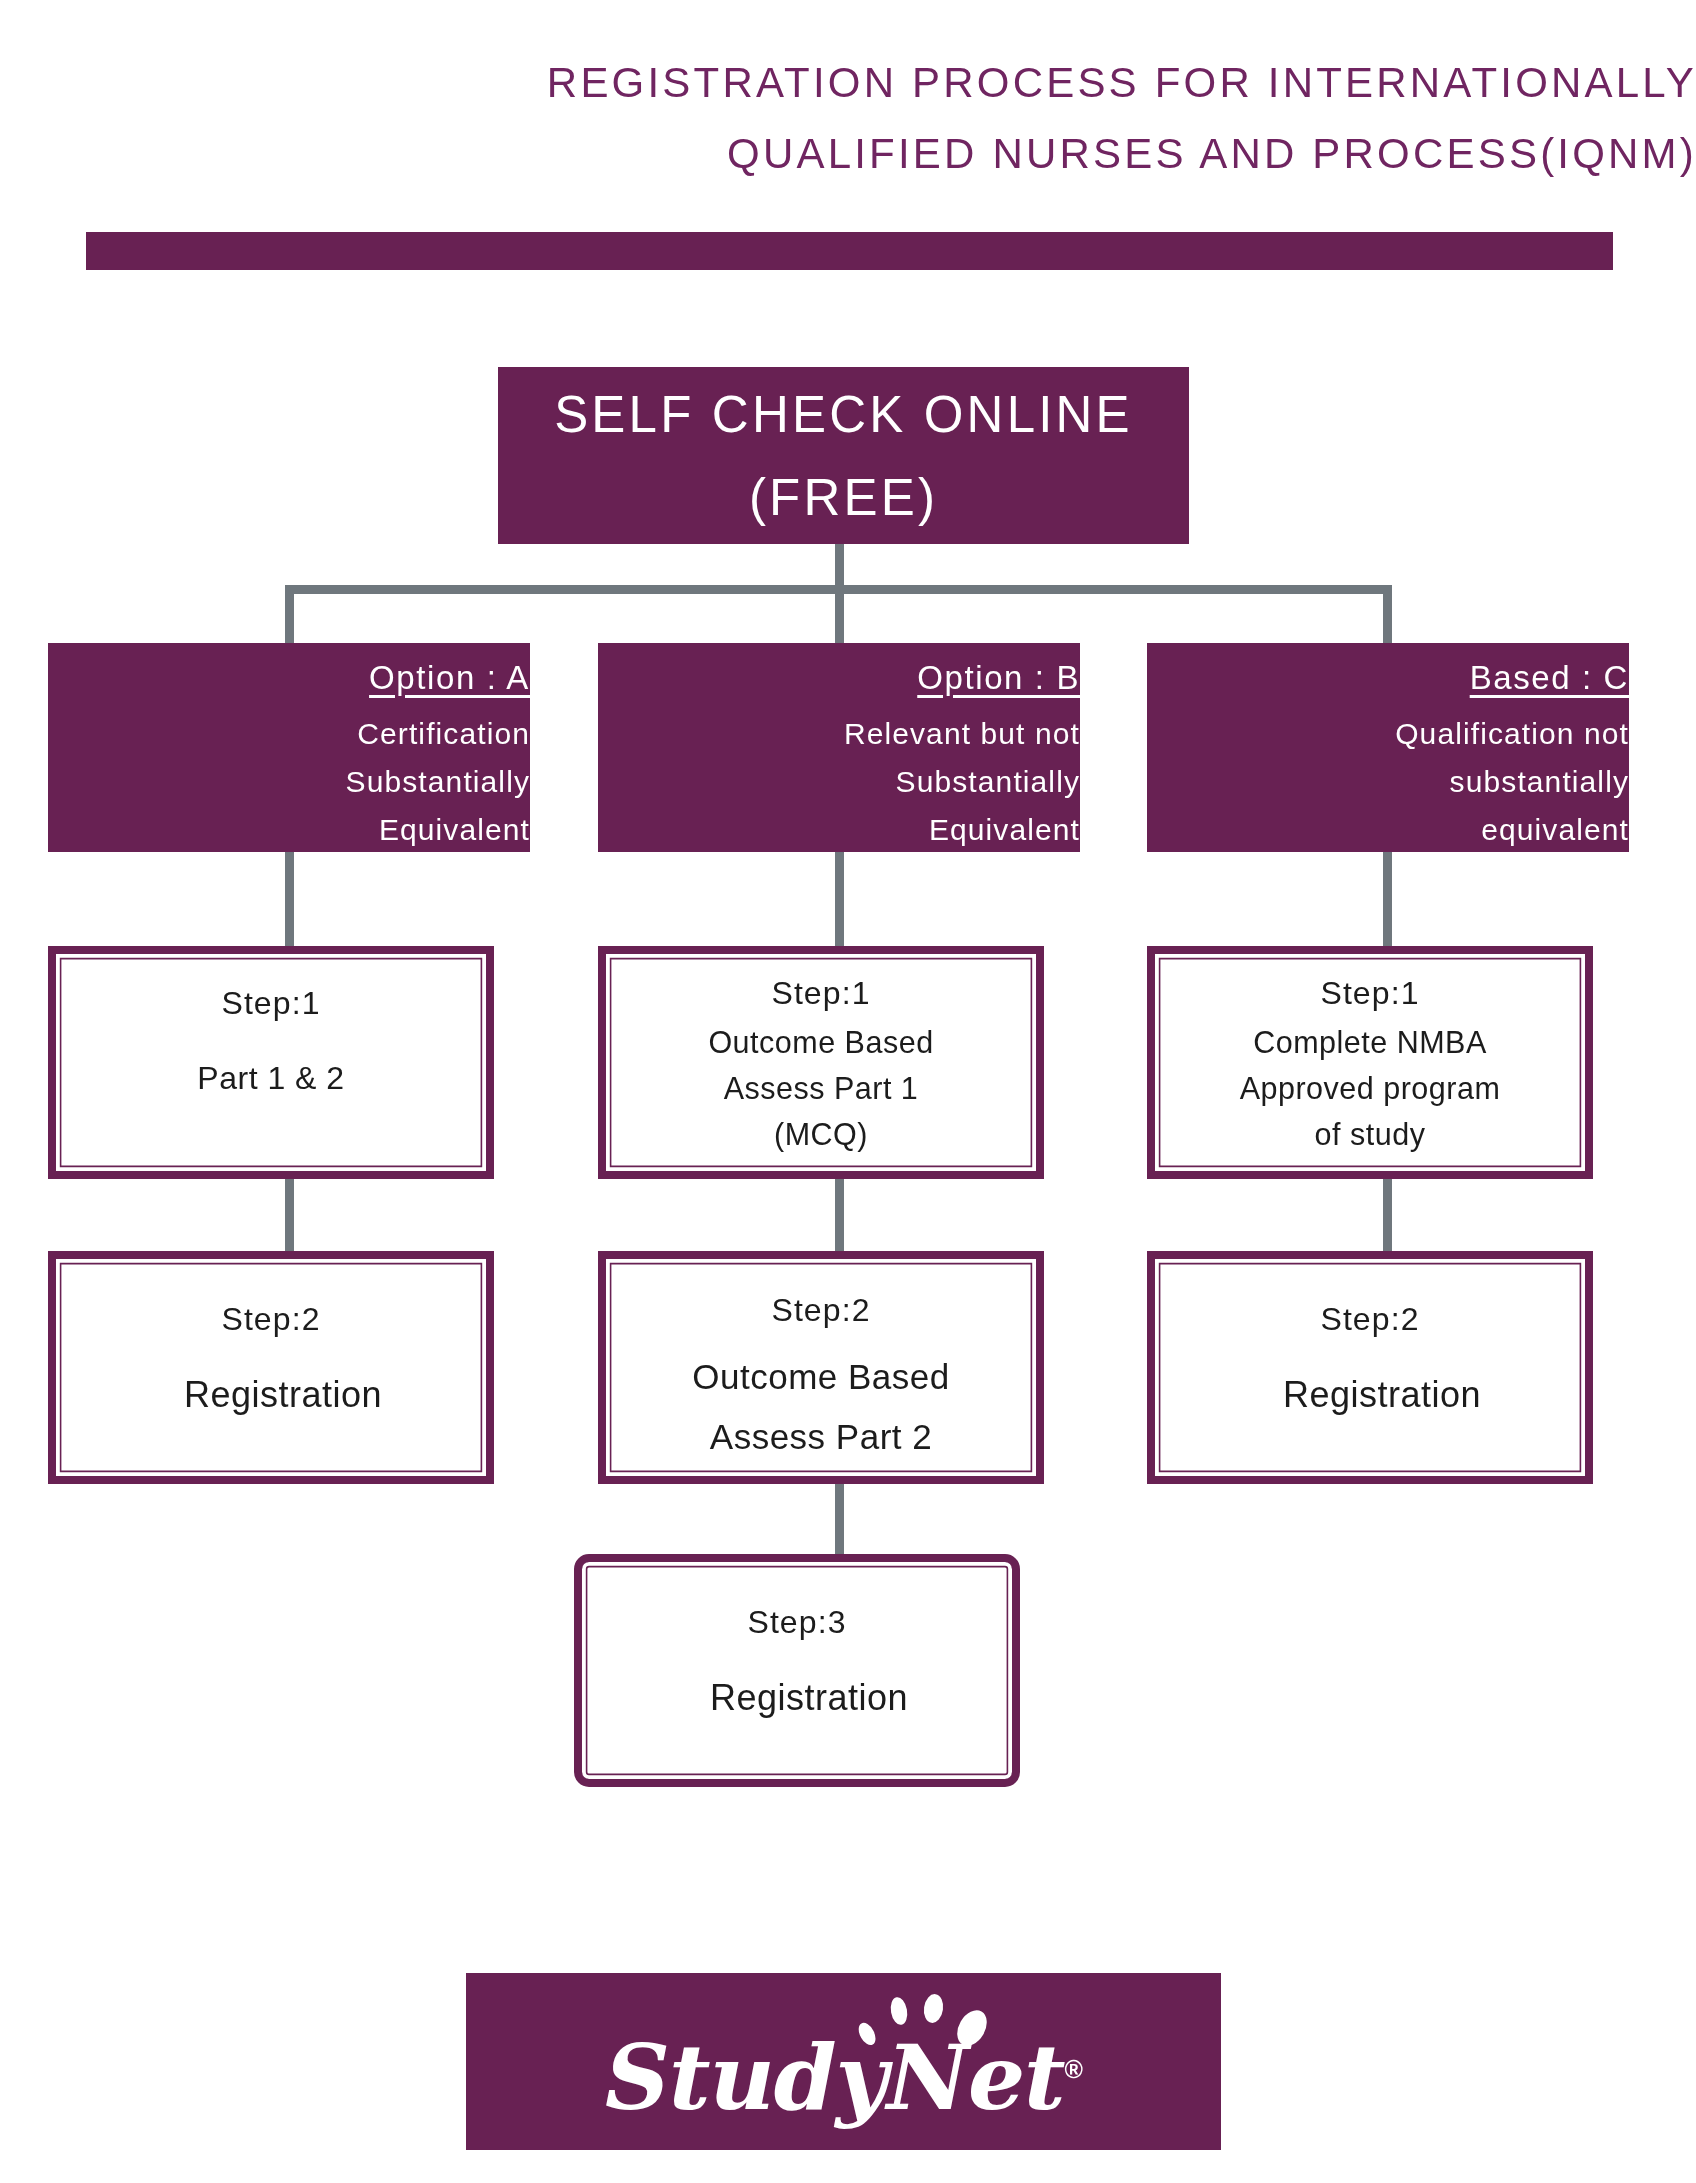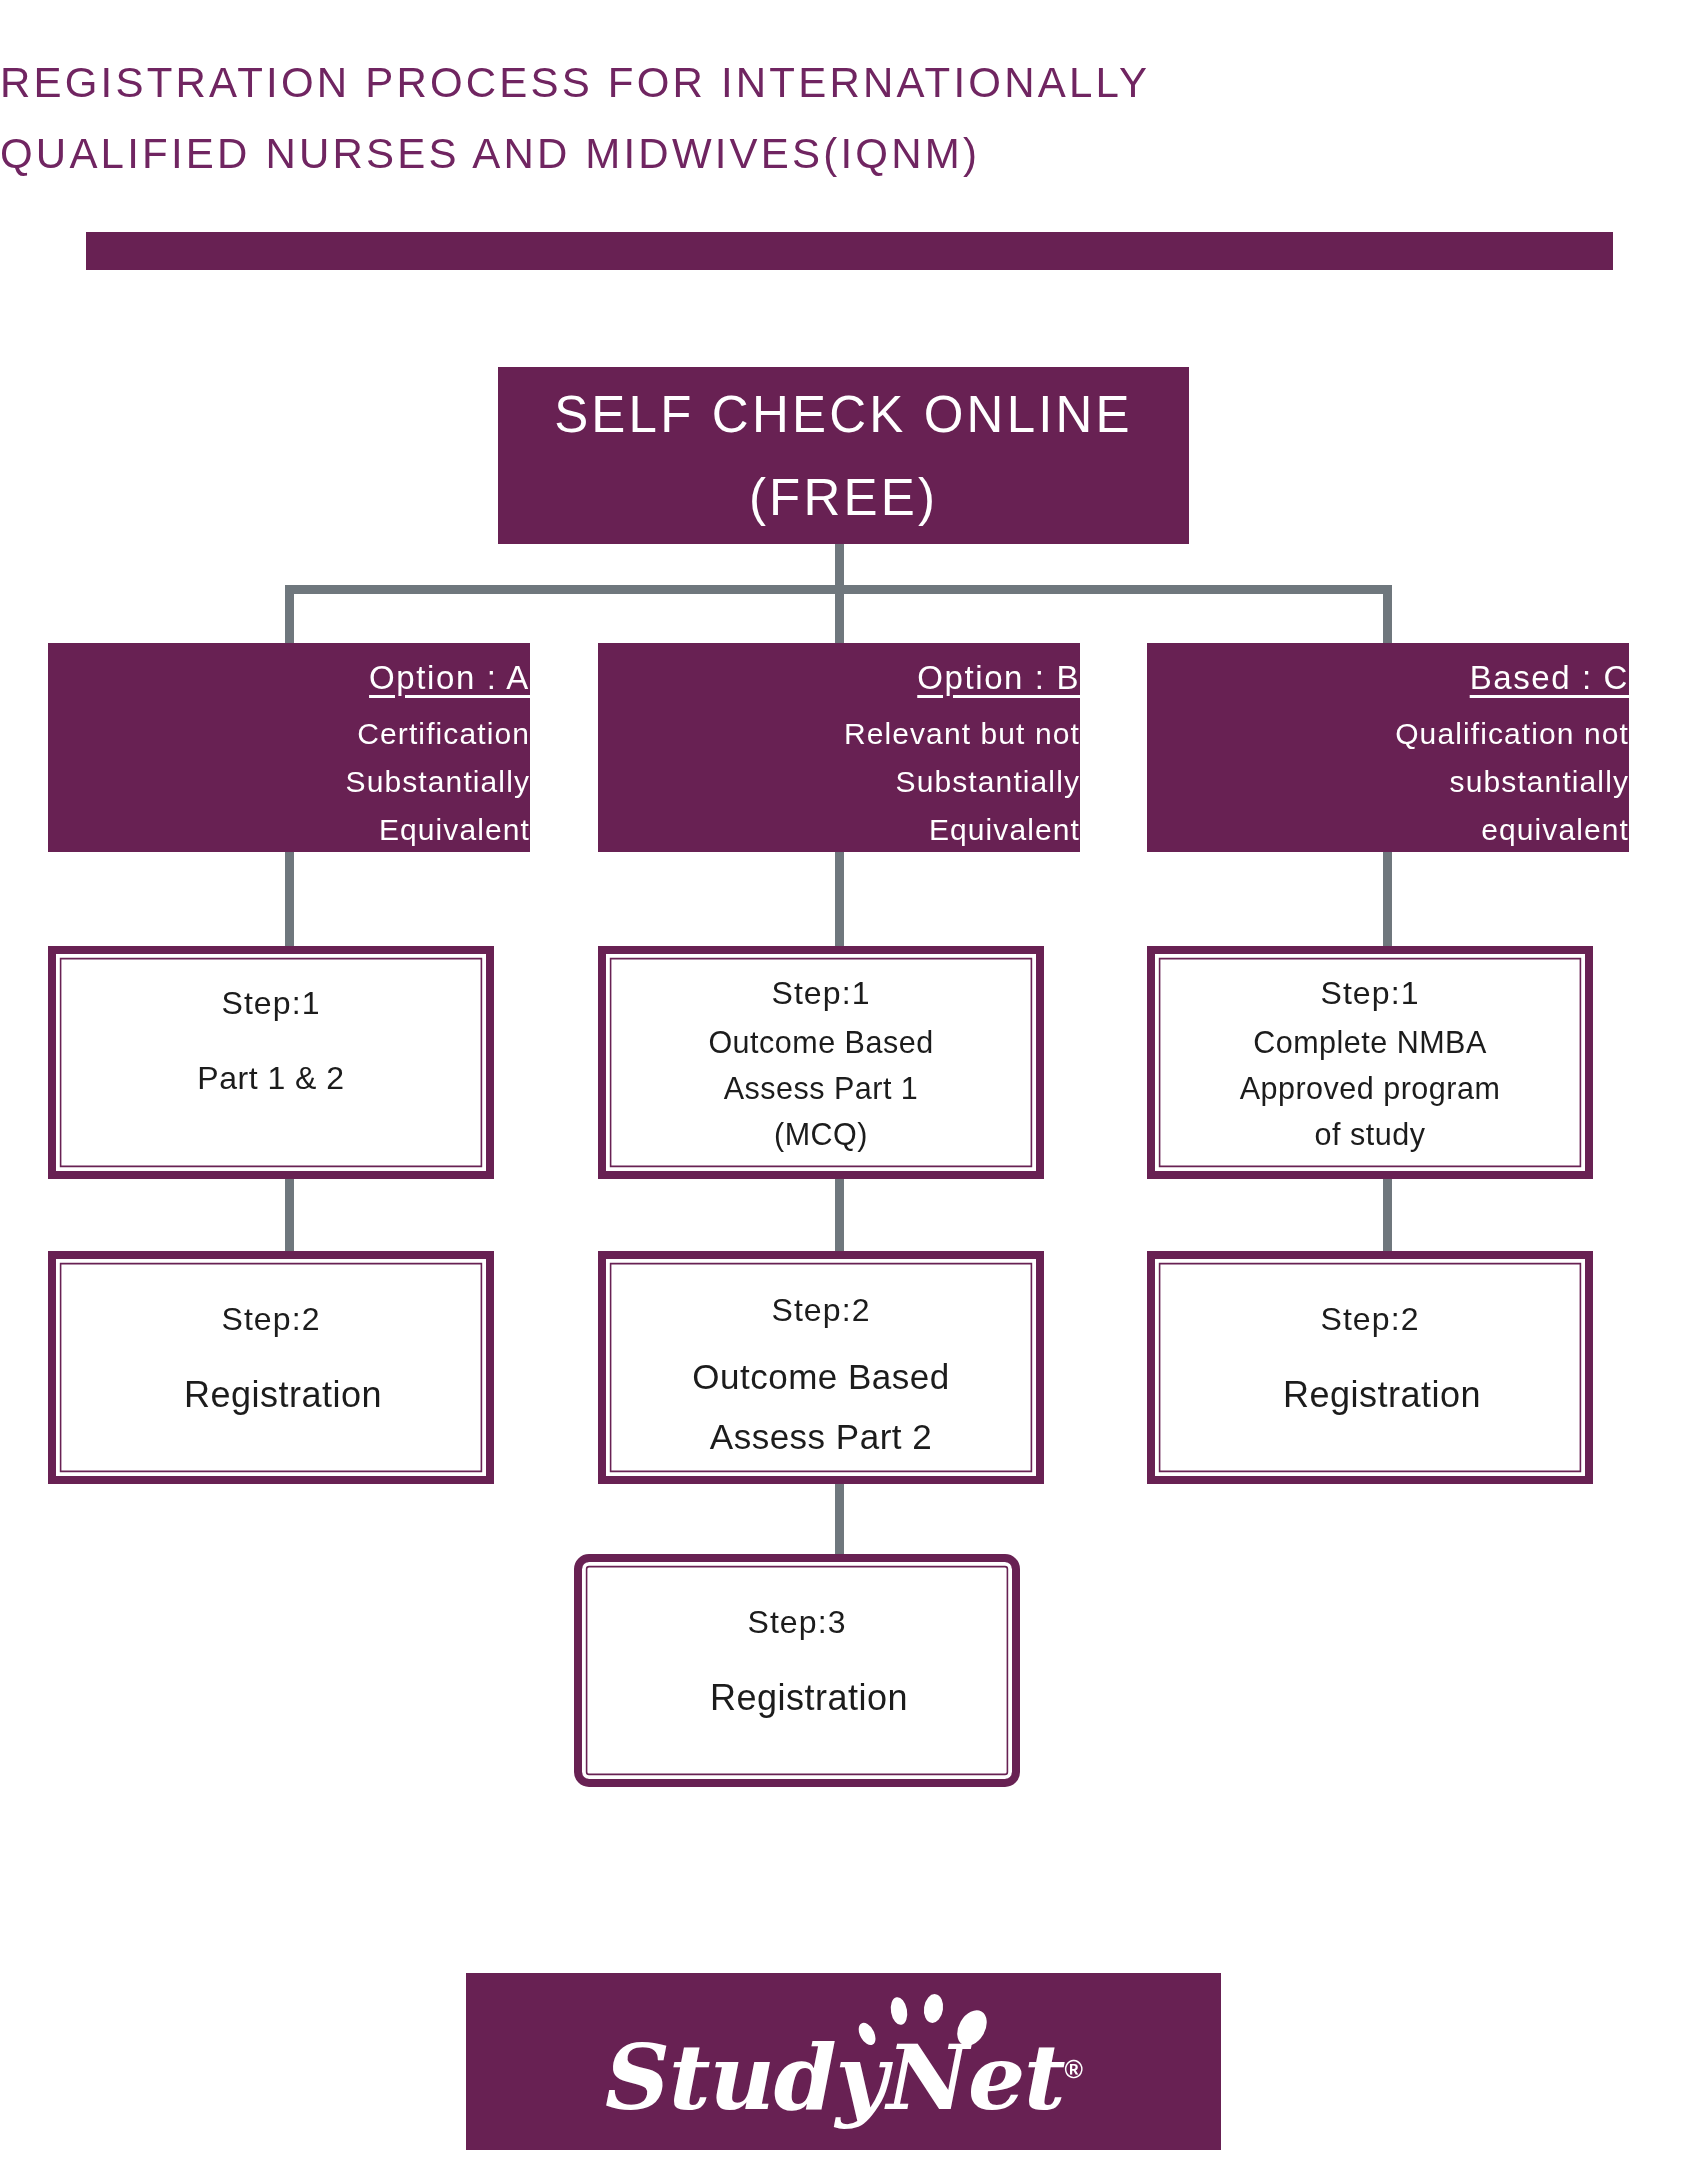--- a/index.html
+++ b/index.html
@@ -7,21 +7,21 @@
     --title-purple:#702561;
     --gray:#6f777d;
     --ink:#1c1c1c;
   }
   html,body{margin:0;padding:0;}
   body{
     width:1697px;height:2183px;position:relative;background:#ffffff;
     font-family:"Liberation Sans", sans-serif;overflow:hidden;
   }
   .title{
-    position:absolute;top:47px;left:0;width:100%;text-align:left;
+    position:absolute;top:47px;left:0;width:100%;text-align:right;
     color:var(--title-purple);font-size:42px;letter-spacing:3.2px;
     line-height:71px;font-weight:400;
   }
   .divider{
     position:absolute;left:86px;top:232px;width:1527px;height:38px;
     background:var(--purple);
   }
   .root-box{
     position:absolute;left:498px;top:367px;width:691px;height:177px;
     background:var(--purple);color:#fff;text-align:center;
@@ -74,21 +74,21 @@
   .dot1{left:394px;top:49px;width:14px;height:23.6px;transform:rotate(-28deg);}
   .dot2{left:425px;top:23.6px;width:16px;height:28px;transform:rotate(-10deg);}
   .dot3{left:458px;top:21.4px;width:19px;height:29px;transform:rotate(8deg);}
   .dot4{left:493px;top:36px;width:26px;height:38px;transform:rotate(30deg);}
 </style>
 </head>
 <body>
 
 <div class="title">
   <div>REGISTRATION PROCESS FOR INTERNATIONALLY</div>
-  <div>QUALIFIED NURSES AND MIDWIVES(IQNM)</div>
+  <div>QUALIFIED NURSES AND PROCESS(IQNM)</div>
 </div>
 
 <div class="divider"></div>
 
 <div class="root-box">
   <div>SELF CHECK ONLINE</div>
   <div>(FREE)</div>
 </div>
 
 <div class="conn" style="left:835px;top:544px;width:8.6px;height:41px;"></div>

